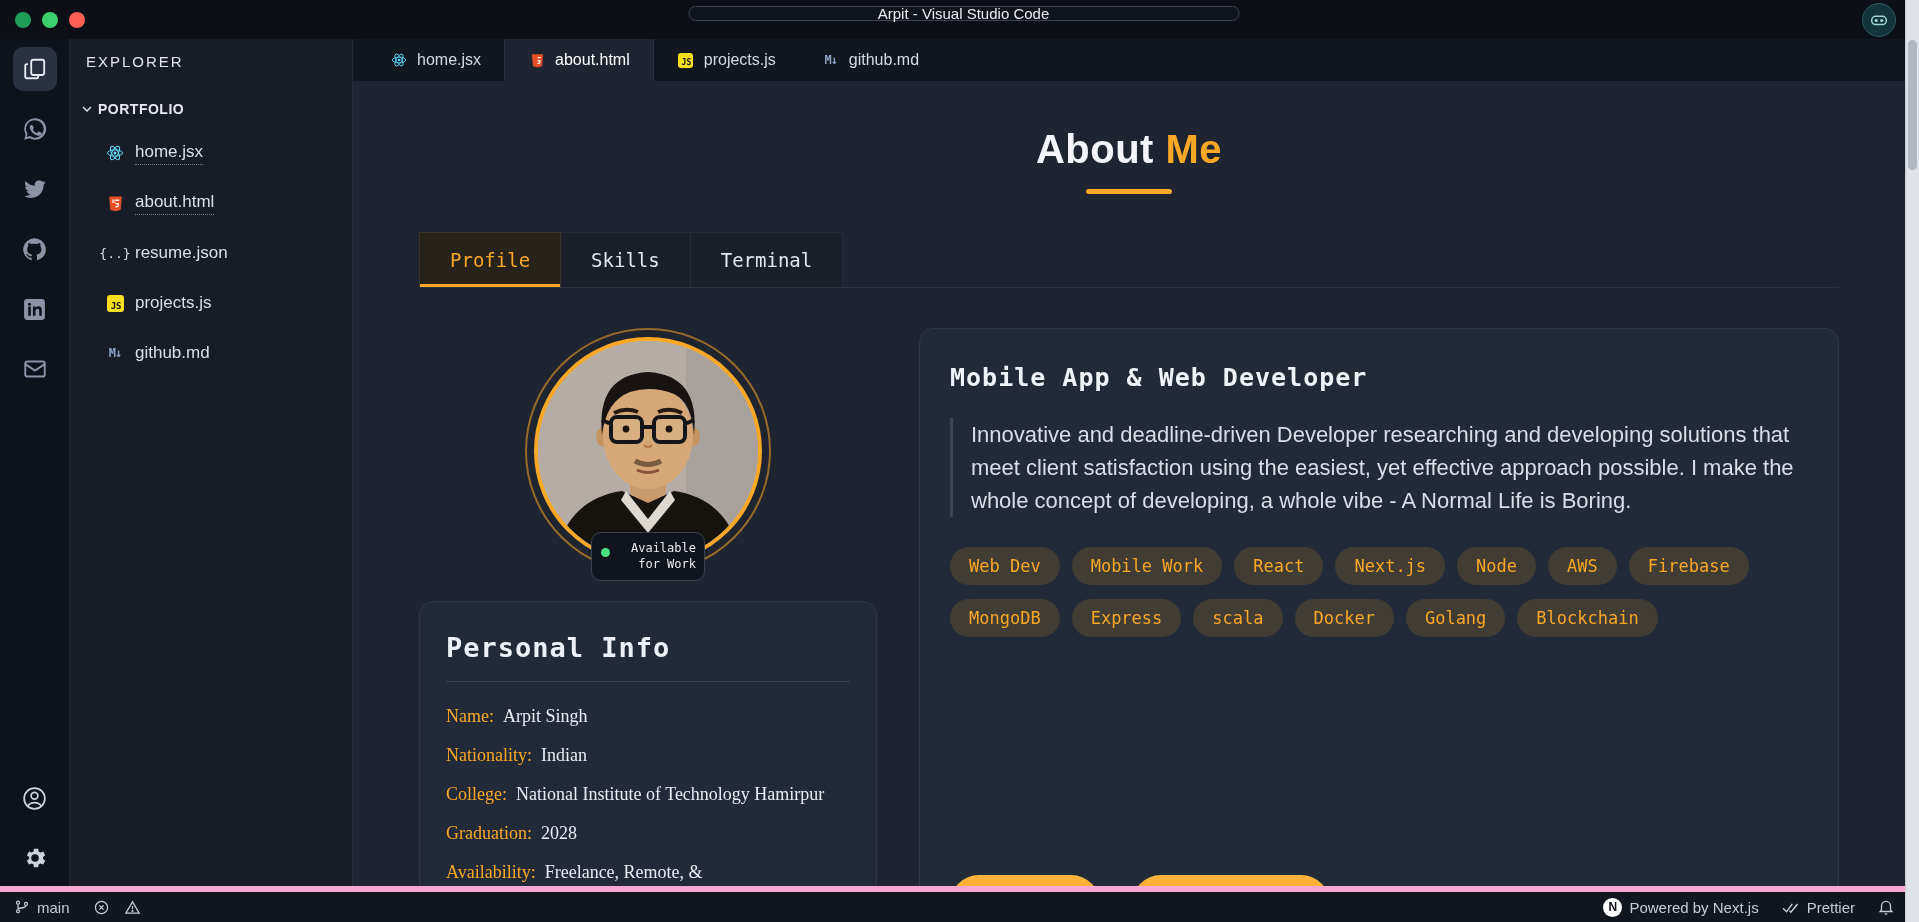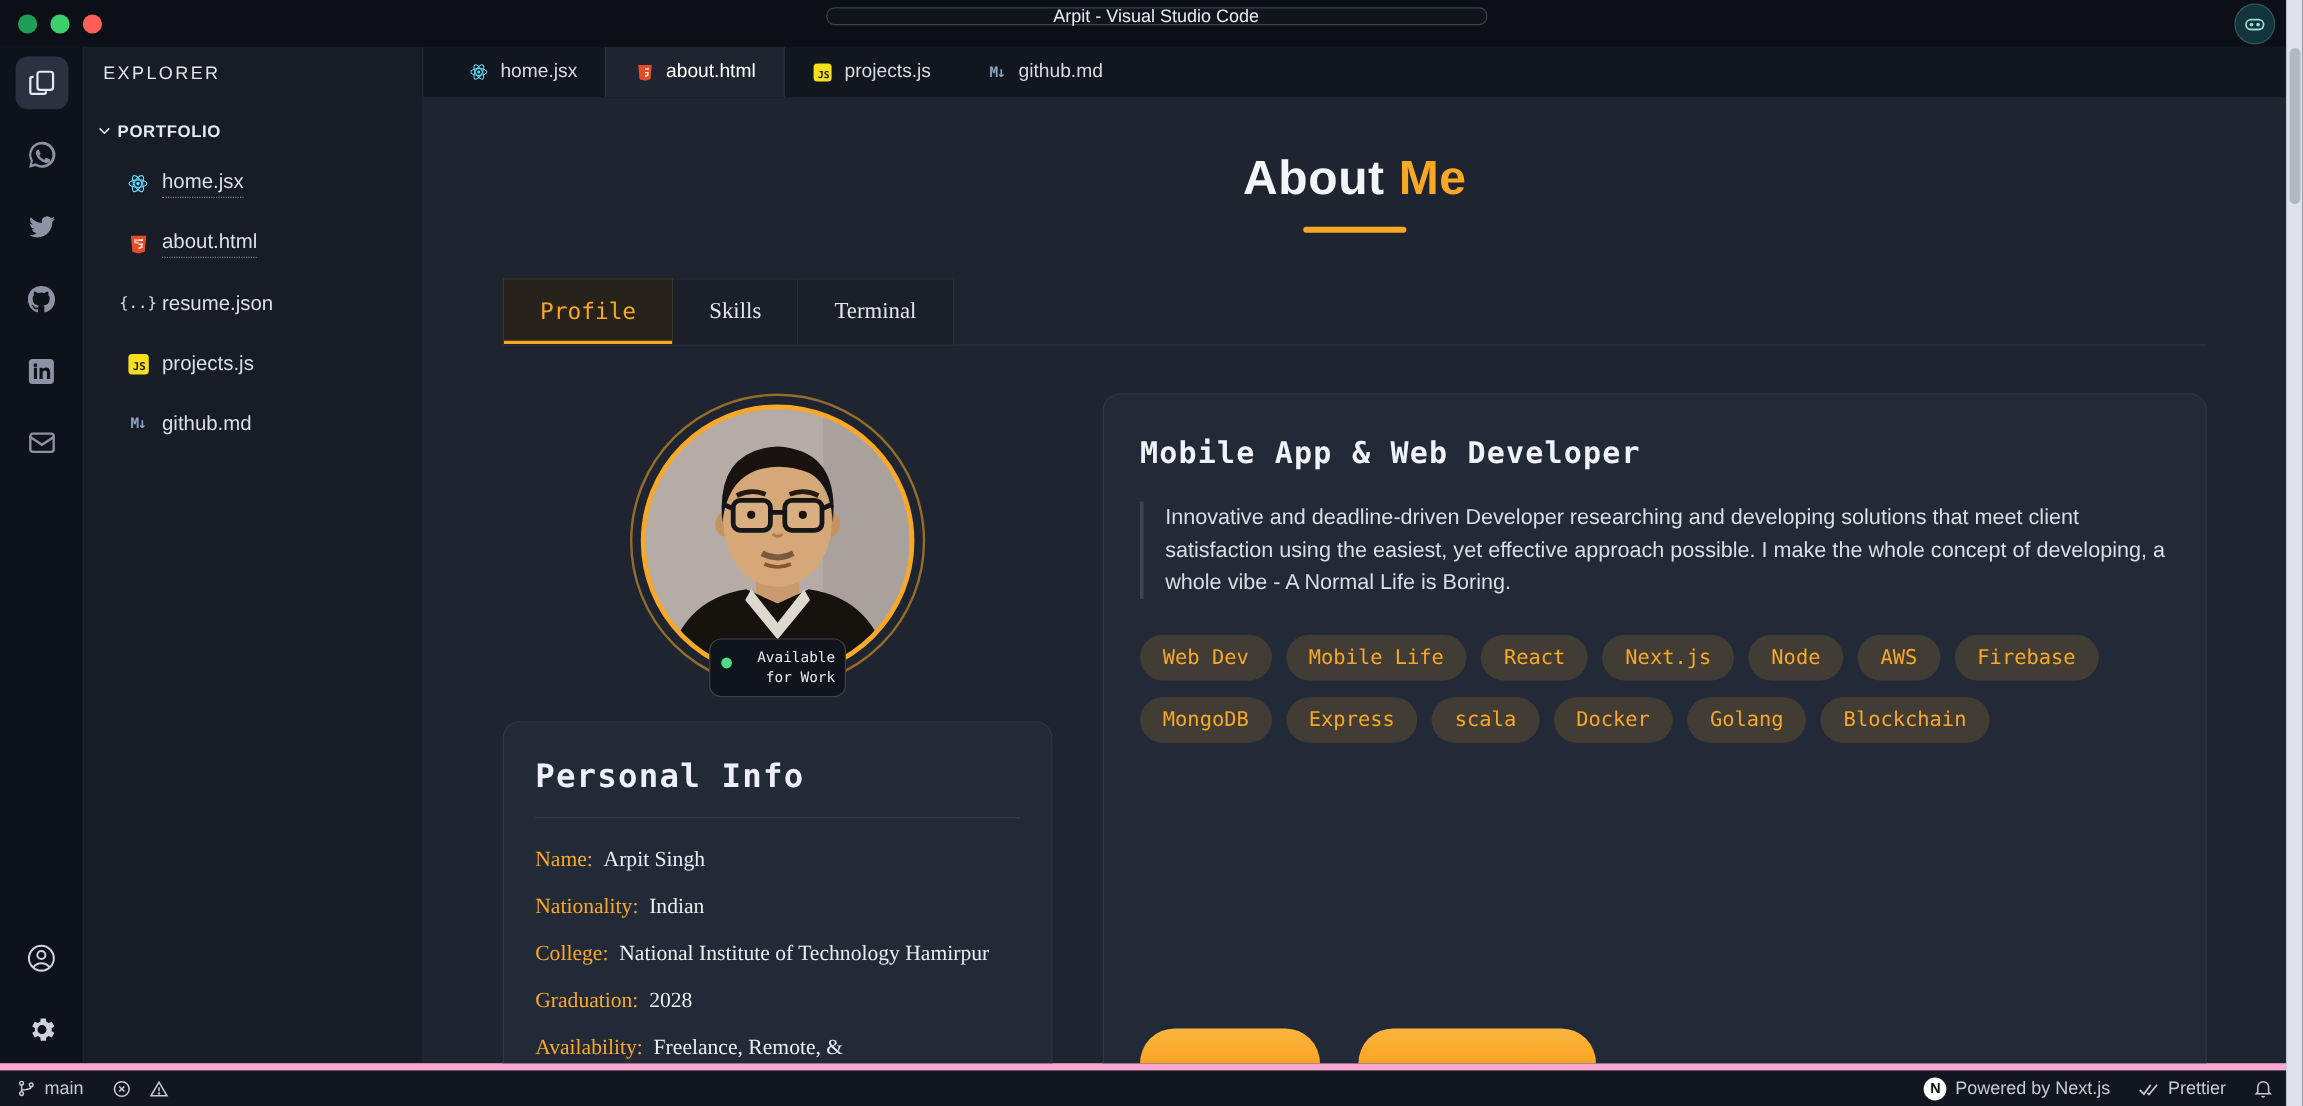--- a/index.html
+++ b/index.html
@@ -61,21 +61,21 @@
   .about-title { text-align:center; font-size:40px; font-weight:bold; color:#f3f5f9; margin-top:16px; letter-spacing:.5px; }
   .about-title .accent { color:#f9a826; }
   .title-underline { width:86px; height:5px; background:#f9a826; border-radius:3px; margin:17px auto 0; }
 
   .container { width:1420px; margin:0 auto; }
 
   .profile-tabs { margin-top:38px; display:flex; border-bottom:1px solid #2c3340; }
   .ptab { font-family:"DejaVu Sans Mono",monospace; font-size:19px; padding:16px 30px; color:#e2e6ee;
     background:#1a1f29; border:1px solid #262d3a; border-bottom:none; cursor:pointer; }
   .ptab.active { color:#f9a826; background:#27221a; border-color:#3a3526; box-shadow:inset 0 -3px 0 #f9a826; }
-  .ptab + .ptab { border-left:none;font-family:Liberation Serif, serif; }
+  .ptab + .ptab { border-left:none; }
 
   .columns { display:flex; gap:42px; margin-top:40px; align-items:flex-start; }
   .left-col { flex:0 0 458px; }
   .right-col { flex:1; background:#232a37; border:1px solid #2f3645; border-radius:14px; padding:34px 30px; }
 
   .photo-ring { width:246px; height:246px; margin:0 auto; border-radius:50%;
     border:2px solid rgba(249,168,38,.55); padding:7px; }
   .photo { width:100%; height:100%; border-radius:50%; border:4px solid #f9a826; overflow:hidden; background:#b4aba4; }
   .photo svg { display:block; width:100%; height:100%; }
 
@@ -85,21 +85,21 @@
   .avail-dot { position:absolute; left:9px; top:15px; width:9px; height:9px; border-radius:50%; background:#4ade80; }
 
   .pinfo-card { margin-top:20px; background:#232a37; border:1px solid #2f3645; border-radius:14px; padding:30px 26px; min-height:400px; }
   .pinfo-title { font-family:"DejaVu Sans Mono",monospace; font-size:27px; font-weight:bold; color:#edf0f6;
     letter-spacing:1px; padding-bottom:18px; border-bottom:1px solid #39404f; }
   .pinfo-fields { margin-top:22px; font-family:Liberation Serif, serif; font-size:18px; }
   .pinfo-row { margin-bottom:14px; line-height:1.38; color:#e9ecf2; }
   .pinfo-row .lbl { color:#f9a826; margin-right:9px; }
 
   .dev-title { font-family:"DejaVu Sans Mono",monospace; font-size:25px; font-weight:bold; color:#eff2f7; letter-spacing:1px; }
-  .bio { margin-top:26px; border-left:3px solid #3d4453; padding-left:18px; font-size:18px; line-height:1.5;
+  .bio { margin-top:26px; border-left:3px solid #3d4453; padding-left:18px; font-size:22px; line-height:1.5;
     color:#d9dde6; max-width:880px; }
   .tags { margin-top:30px; display:flex; flex-wrap:wrap; gap:14px 12px; max-width:800px; }
   .tag { background:rgba(249,168,38,.14); color:#f9a826; font-family:"DejaVu Sans Mono",monospace;
     font-size:17px; padding:9px 19px; border-radius:999px; white-space:nowrap; cursor:pointer; }
   .cta-row { margin-top:238px; display:flex; gap:32px; }
   .cta { height:58px; border-radius:29px; background:linear-gradient(180deg,#fcb53f,#f59307); cursor:pointer; }
   .cta.c1 { width:150px; }
   .cta.c2 { width:198px; }
 
   
@@ -353,21 +353,21 @@
                   </div>
                 </div>
               </div>
             </div>
 
             <div class="right-col">
               <div class="dev-title">Mobile App &amp; Web Developer</div>
               <div class="bio">Innovative and deadline-driven Developer researching and developing solutions that meet client satisfaction using the easiest, yet effective approach possible. I make the whole concept of developing, a whole vibe - A Normal Life is Boring.</div>
               <div class="tags">
                 <span class="tag">Web Dev</span>
-                <span class="tag">Mobile Life</span>
+                <span class="tag">Mobile Work</span>
                 <span class="tag">React</span>
                 <span class="tag">Next.js</span>
                 <span class="tag">Node</span>
                 <span class="tag">AWS</span>
                 <span class="tag">Firebase</span>
                 <span class="tag">MongoDB</span>
                 <span class="tag">Express</span>
                 <span class="tag">scala</span>
                 <span class="tag">Docker</span>
                 <span class="tag">Golang</span>

